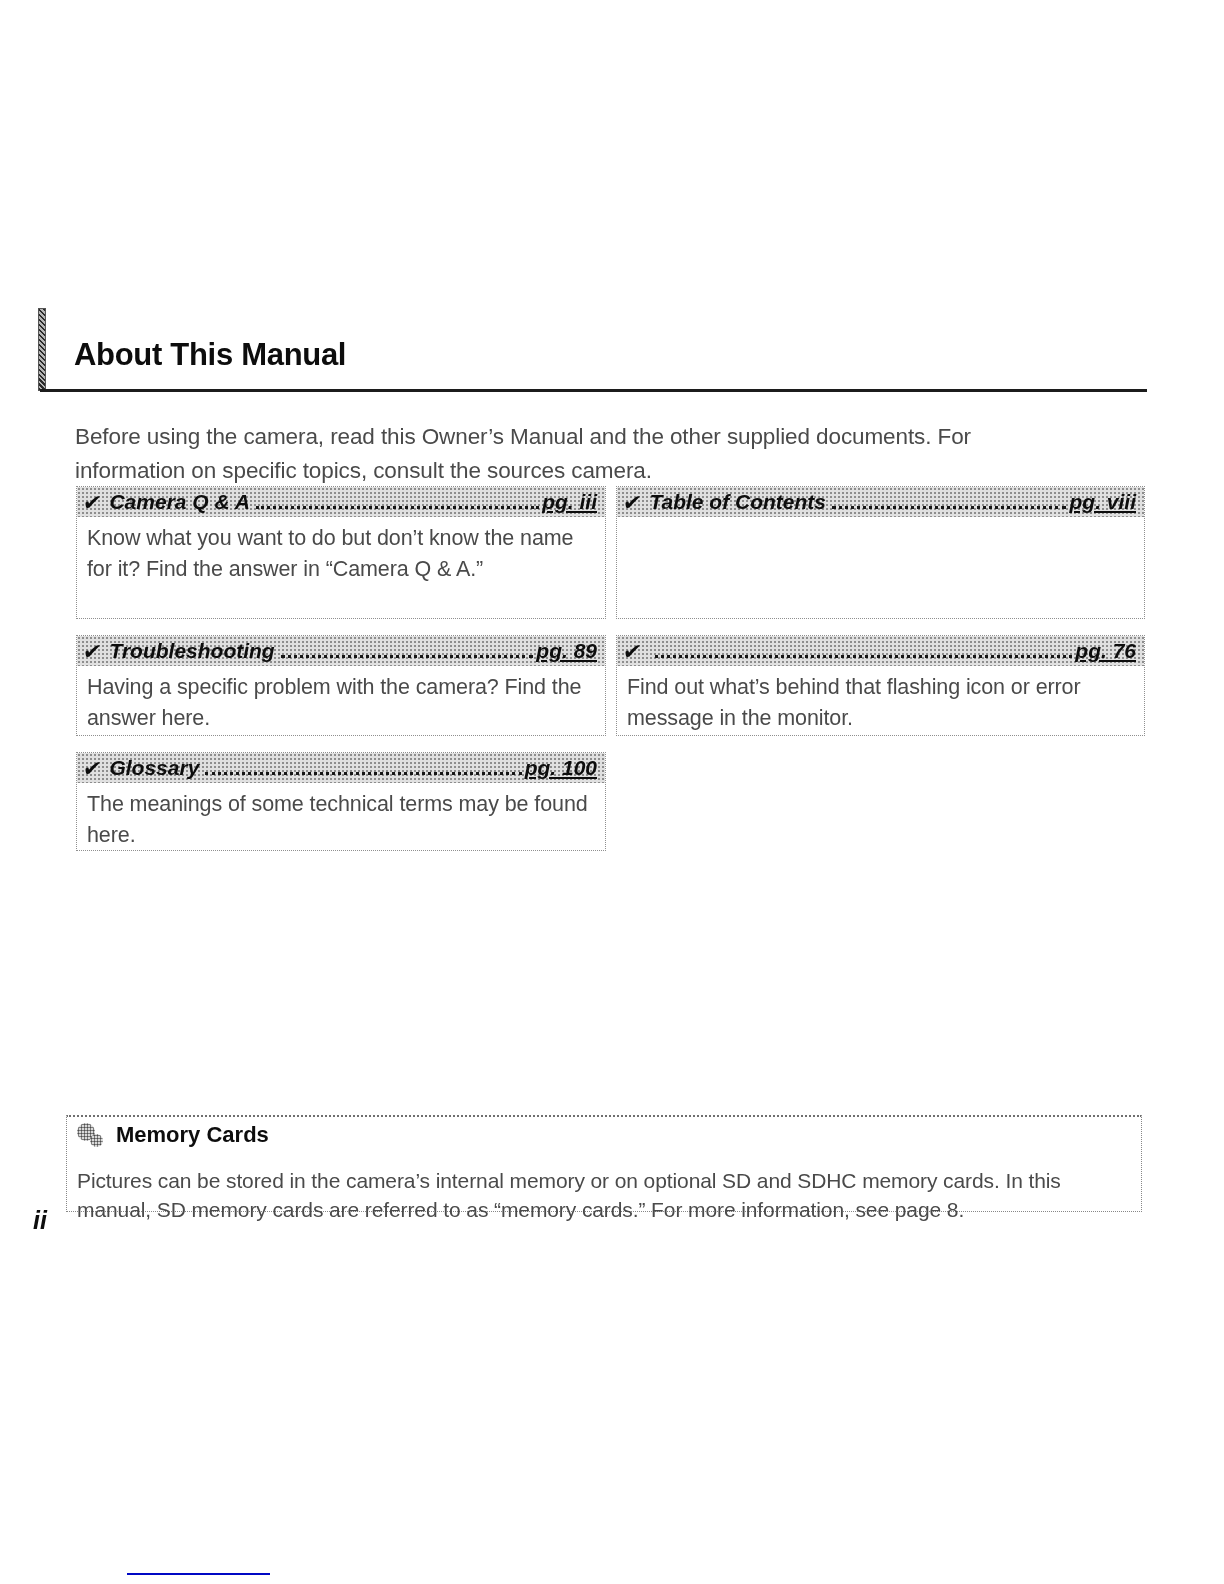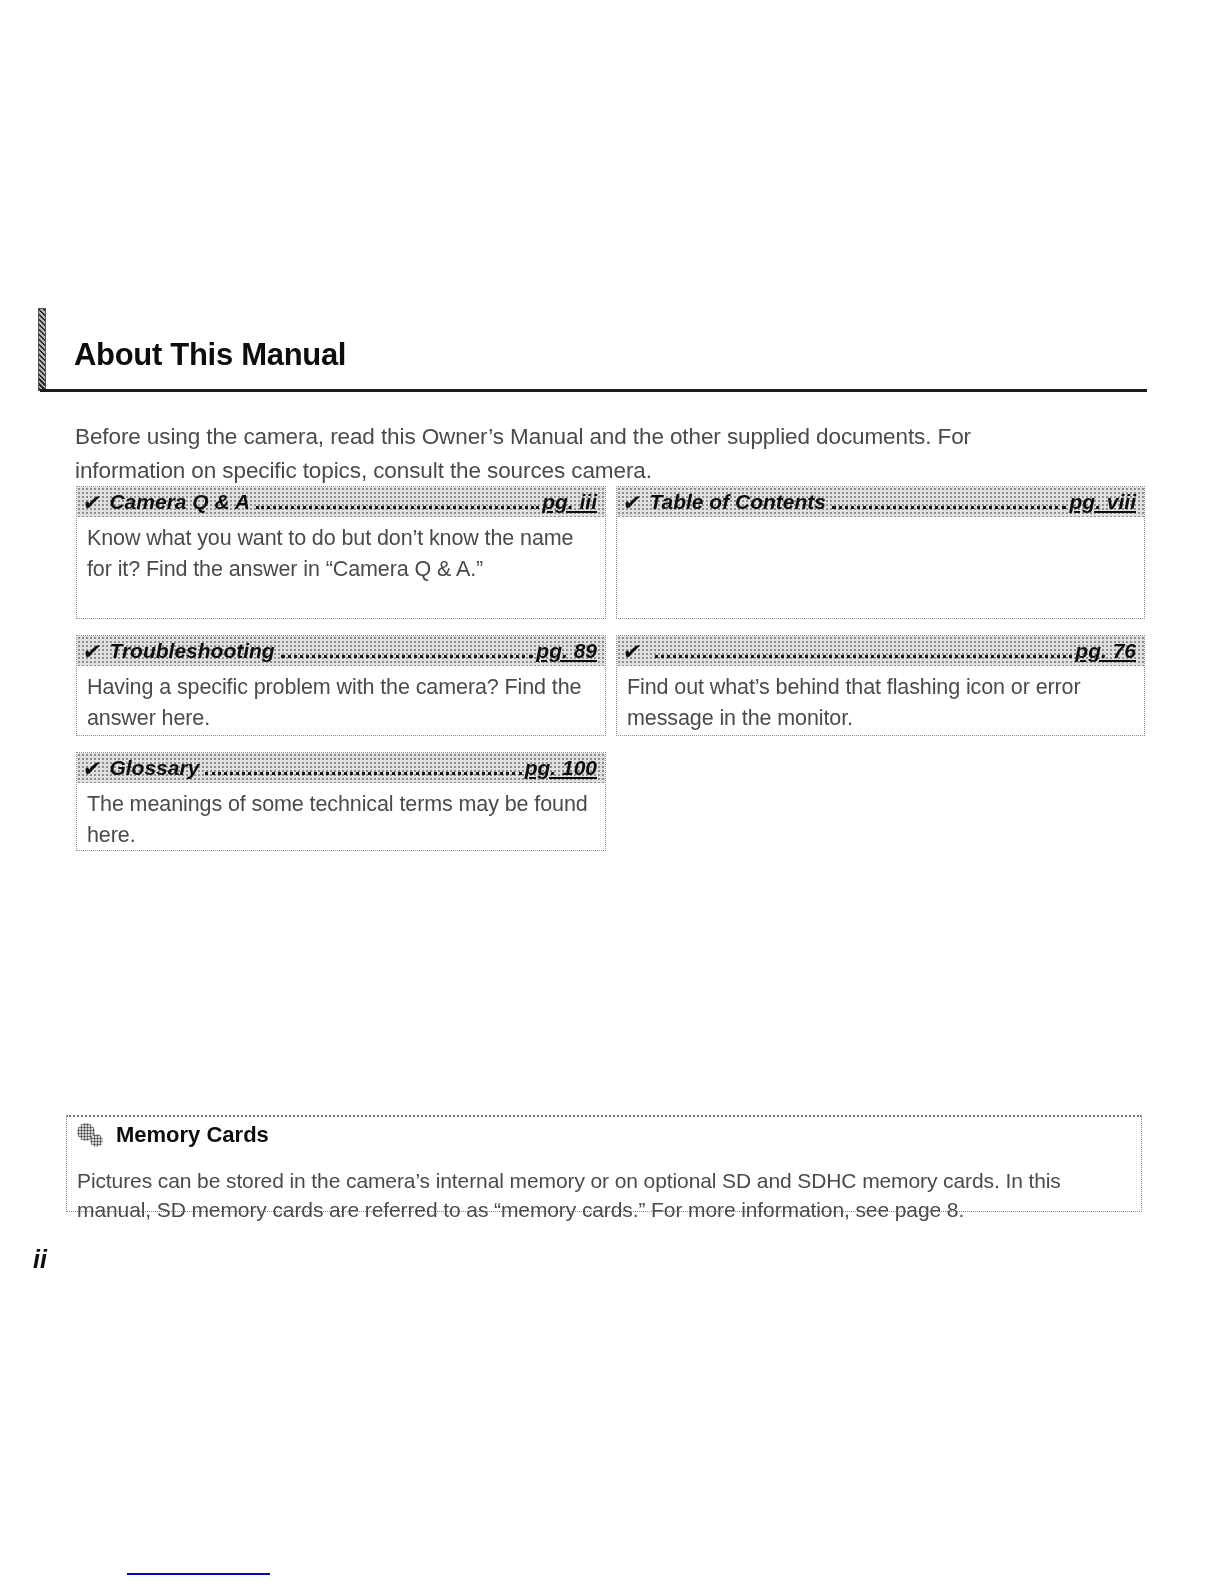--- a/index.html
+++ b/index.html
@@ -71,21 +71,21 @@
     background-color:#d9d9d9;
     background-image:radial-gradient(circle,#4c4c4c 0.9px,rgba(0,0,0,0) 1.2px);
     background-size:3px 3px;
   }
   .note-icon .c1{left:0;top:1px;width:18px;height:18px;}
   .note-icon .c2{left:13px;top:12px;width:13px;height:13px;}
   .note-body{margin-top:17px;font-size:21px;line-height:1.38;color:#4a4a4a;letter-spacing:-0.1px;}
 
   .pageno{
     position:absolute;left:33px;top:1206px;
-    font-size:25px;font-weight:700;font-style:italic;color:#0d0d0d;margin-top:39px;
+    font-size:25px;font-weight:700;font-style:italic;color:#0d0d0d;
   }
   .blue-line{position:absolute;left:127px;top:1573px;width:143px;height:2px;background:#0008c4;}
 </style>
 </head>
 <body>
 
 <div>
 
   <div class="edge-bar"></div>
 

